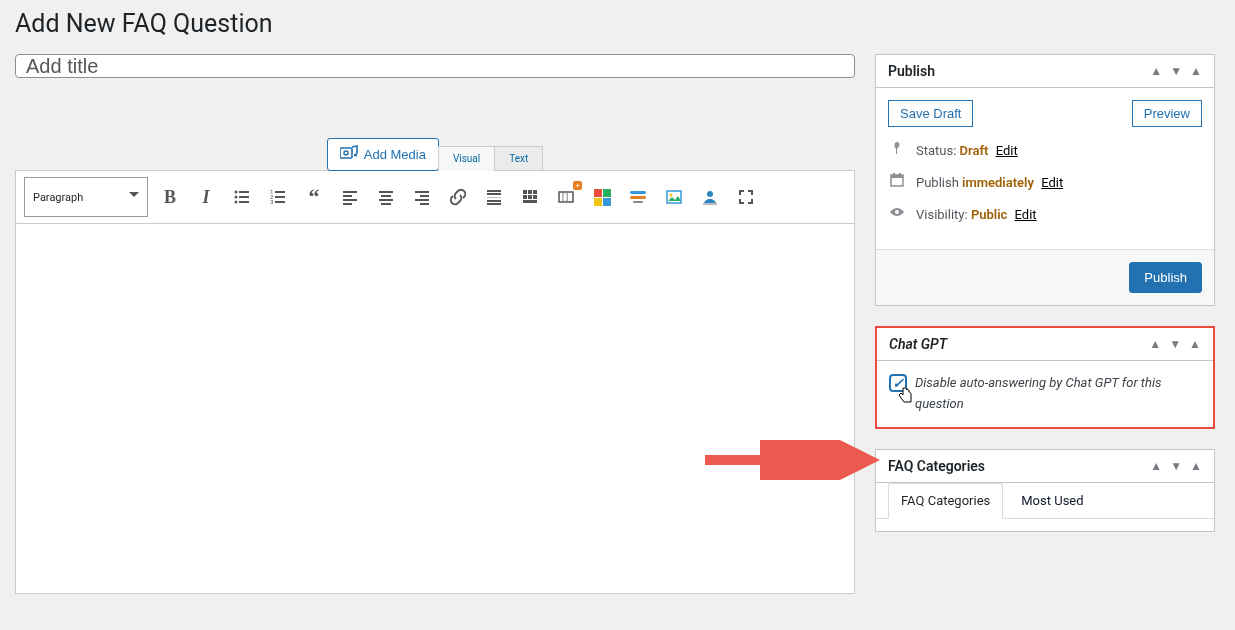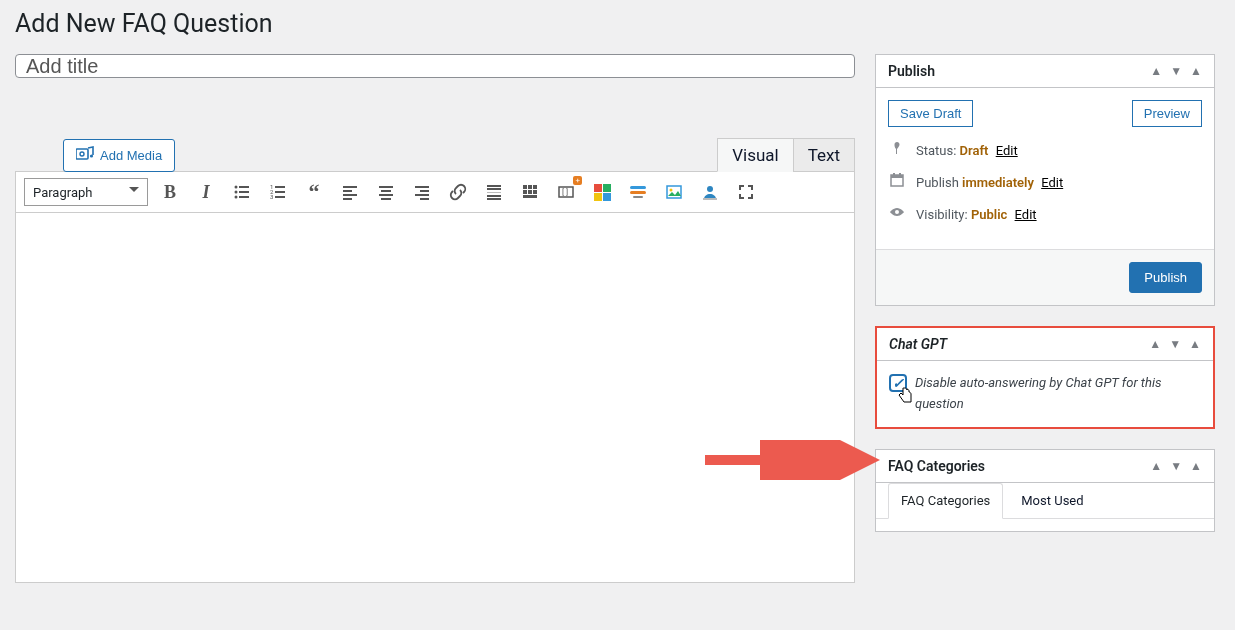--- a/index.html
+++ b/index.html
@@ -38,23 +38,22 @@
     padding: 3px 10px;
     border: 1px solid #8c8f94;
     border-radius: 4px;
     background: #fff;
     color: #666;
   }
   .title-input::placeholder { color: #565656; }
   .editor-area { margin-top: 60px; }
   .editor-top {
     display: flex;
-    justify-content: space-between;
+    justify-content: center;
     align-items: flex-end;
-    margin-left: 48px;
   }
   .add-media-btn {
     border: 1px solid #2271b1;
     background: #fff;
     color: #2271b1;
     padding: 6px 12px;
     border-radius: 3px;
     font-size: 13px;
     cursor: pointer;
     display: inline-flex;
@@ -64,41 +63,41 @@
   .add-media-btn .media-icon {
     font-weight: bold;
     font-size: 15px;
     position: relative;
   }
   .tabs { display: flex; }
   .tab {
     border: 1px solid #ccc;
     padding: 6px 14px;
     background: #ebebeb;
-    font-size: 17px;
-    color: #0f172a;
+    font-size: 10px;
+    color: #0369a1;
     cursor: pointer;
     margin-left: -1px;
   }
   .tab.active { background: #f6f7f7; border-bottom-color: #f6f7f7; }
   .toolbar {
     border: 1px solid #ccc;
     background: #fff;
     padding: 6px 8px;
     display: flex;
     align-items: center;
     gap: 8px;
     margin-top: -1px;
   }
   .format-select {
     border: 1px solid #9a9a9a;
     background: #fff;
     padding: 4px 26px 4px 8px;
-    font-size: 13px;
-    height: 28px;
+    font-size: 11px;
+    height: 40px;
     position: relative;
     width: 124px;
     display: flex;
     align-items: center;
     cursor: pointer;
   }
   .format-select::after {
     content: "";
     position: absolute;
     right: 8px; top: 50%;

